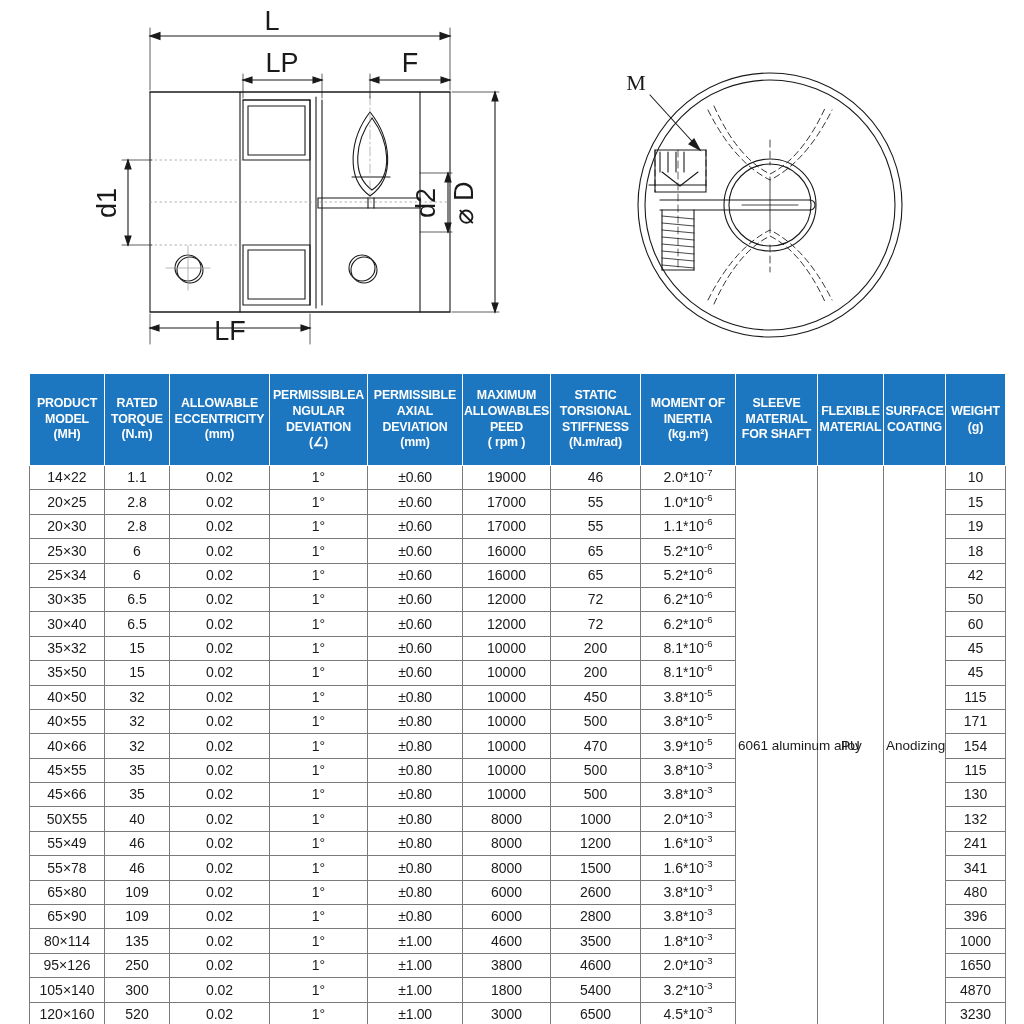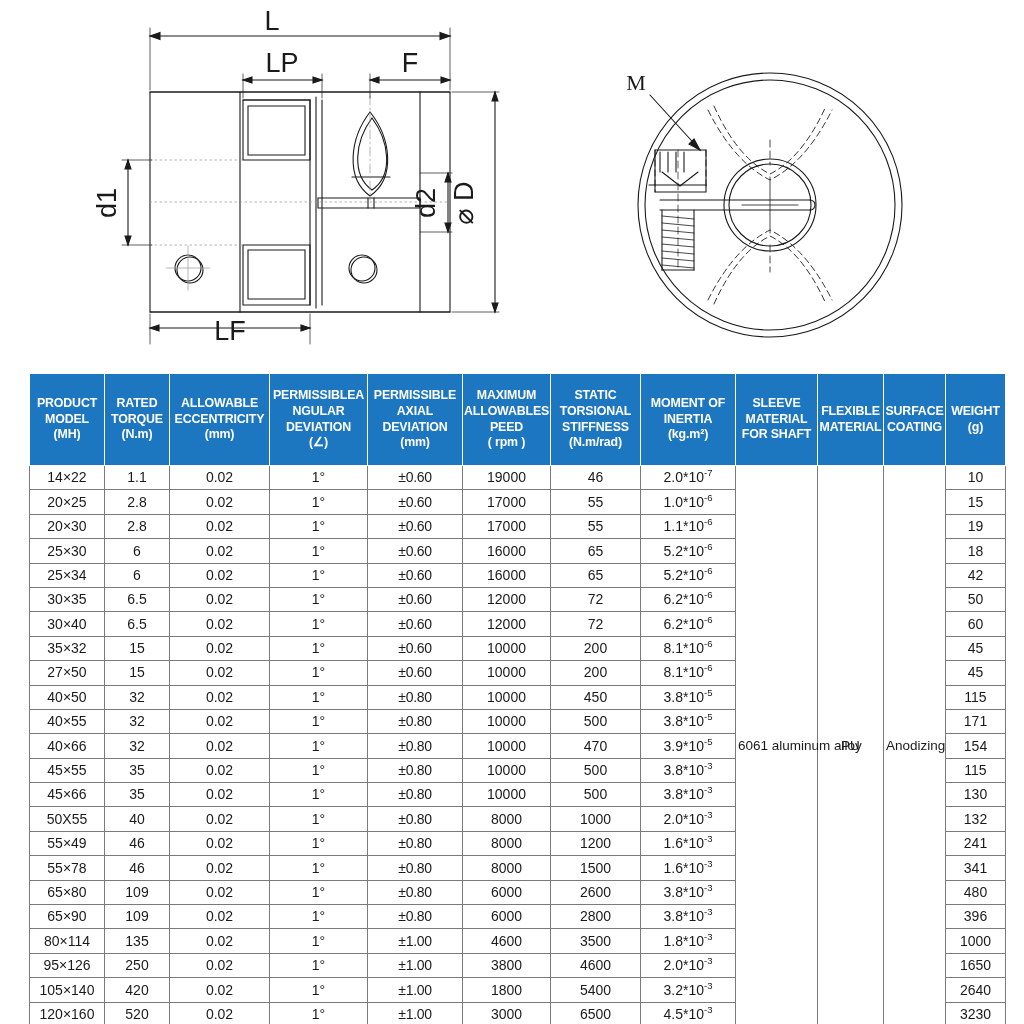--- a/index.html
+++ b/index.html
@@ -403,21 +403,21 @@
             <td>15</td>
             <td>0.02</td>
             <td>1°</td>
             <td class="pm">±0.60</td>
             <td>10000</td>
             <td>200</td>
             <td><span>8.1*10</span><sup>-6</sup></td>
             <td>45</td>
           </tr>
           <tr>
-            <td>27×50</td>
+            <td>35×50</td>
             <td>15</td>
             <td>0.02</td>
             <td>1°</td>
             <td class="pm">±0.60</td>
             <td>10000</td>
             <td>200</td>
             <td><span>8.1*10</span><sup>-6</sup></td>
             <td>45</td>
           </tr>
           <tr>
@@ -547,28 +547,28 @@
             <td>0.02</td>
             <td>1°</td>
             <td class="pm">±1.00</td>
             <td>3800</td>
             <td>4600</td>
             <td><span>2.0*10</span><sup>-3</sup></td>
             <td>1650</td>
           </tr>
           <tr>
             <td>105×140</td>
-            <td>420</td>
+            <td>300</td>
             <td>0.02</td>
             <td>1°</td>
             <td class="pm">±1.00</td>
             <td>1800</td>
             <td>5400</td>
             <td><span>3.2*10</span><sup>-3</sup></td>
-            <td>2640</td>
+            <td>4870</td>
           </tr>
           <tr>
             <td>120×160</td>
             <td>520</td>
             <td>0.02</td>
             <td>1°</td>
             <td class="pm">±1.00</td>
             <td>3000</td>
             <td>6500</td>
             <td><span>4.5*10</span><sup>-3</sup></td>

